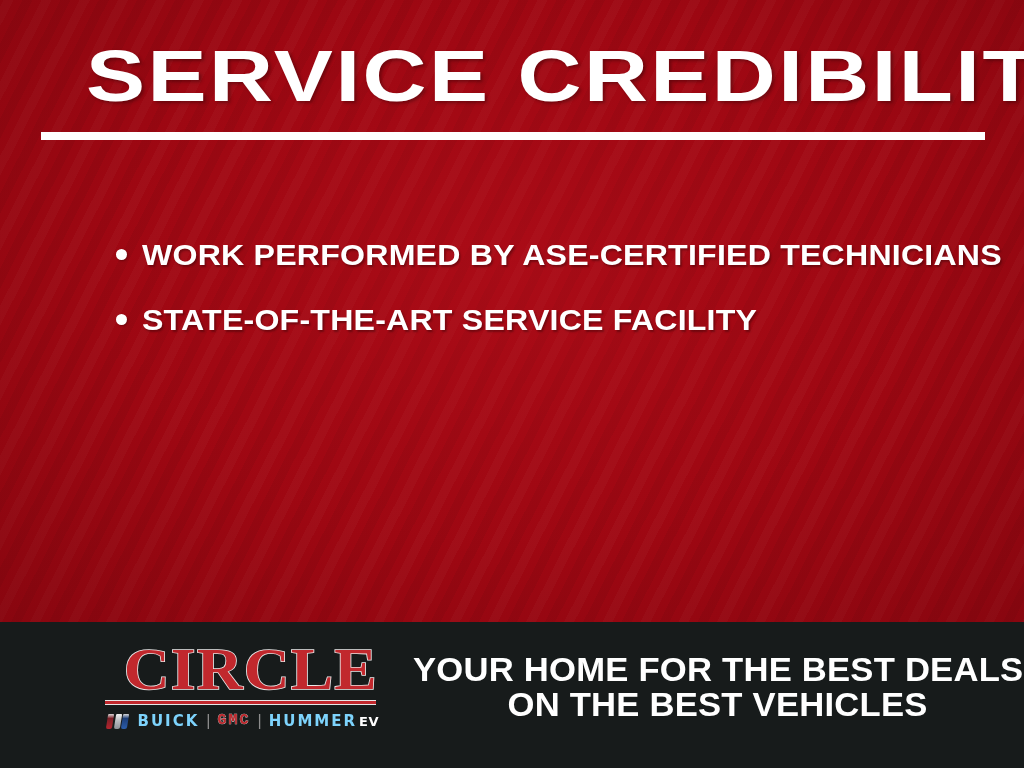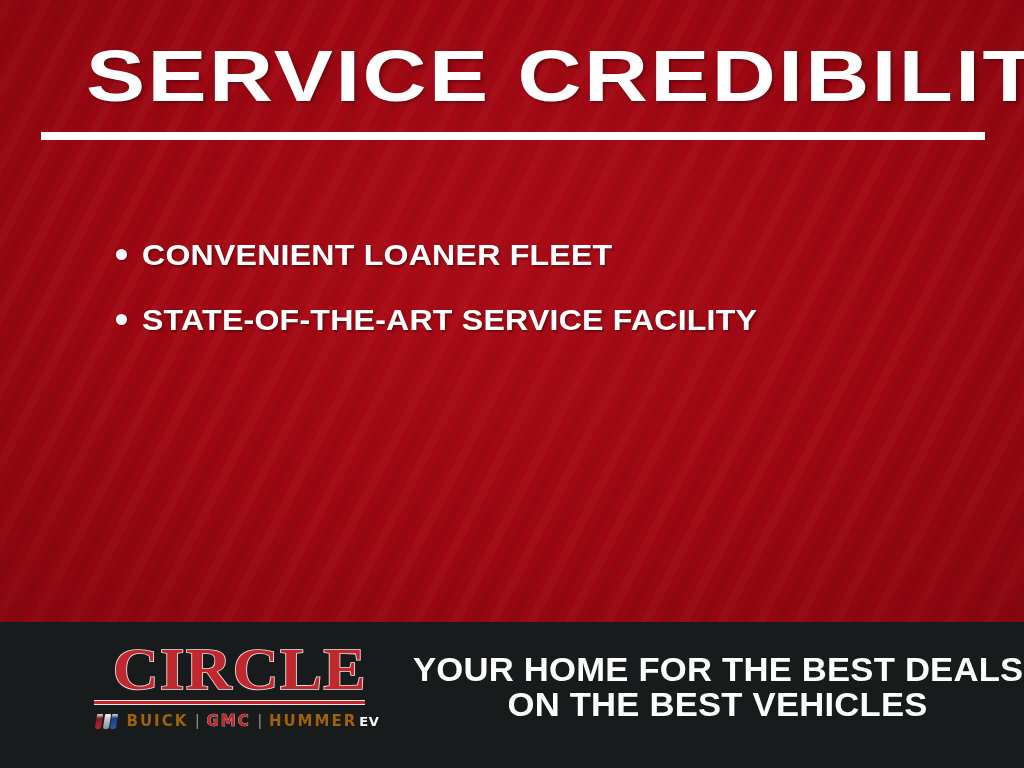--- a/index.html
+++ b/index.html
@@ -124,21 +124,21 @@
     left: 0;
     top: 622px;
     width: 1024px;
     height: 146px;
     background: #171b1b;
   }
 
   
   #logo-lockup {
     position: absolute;
-    left: 94px;
+    left: 105px;
     top: 18px;
     width: 275px;
   }
   #logo-wordmark {
     font-family: "Liberation Serif", serif;
     font-size: 60px;
     font-weight: bold;
     color: #c1282d;
     letter-spacing: 1px;
     line-height: 58px;
@@ -178,28 +178,29 @@
     transform: skewX(-9deg);
     border-radius: 1px 1px 2px 2px;
   }
   .shield.s1 { background: linear-gradient(180deg,#d8d8d8 0%,#7d1f27 30%,#b4252e 100%); }
   .shield.s2 { background: linear-gradient(180deg,#f2f2f2 0%,#b9bcc0 45%,#8c9097 100%); }
   .shield.s3 { background: linear-gradient(180deg,#d8d8d8 0%,#1d3f7a 30%,#2b5ca8 100%); }
   .brand-name {
     font-size: 15px;
     font-weight: bold;
     letter-spacing: 2.0px;
-    color: #a16207;
+    color: #7dd3fc;
     font-family: "DejaVu Sans", sans-serif;
     line-height: 16px;
   }
   .brand-name.gmc {
     color: #c1282d;
     -webkit-text-stroke: 0.6px #d8d8d8;
     paint-order: stroke fill;
+    font-family: Liberation Mono, monospace;
   }
   .brand-sep {
     color: #8d8d8d;
     font-size: 16px;
     margin: 0 7px;
     line-height: 16px;
   }
   #hummer-wrap {
     display: flex;
     align-items: center;
@@ -242,25 +243,25 @@
     <div id="vignette"></div>
   </div>
 
   <div id="title-block">
     <div id="page-title">SERVICE CREDIBILITY</div>
     <div id="title-rule"></div>
   </div>
 
   <div id="bullet-list">
 
-
     <div class="bullet-row">
       <span class="bullet-dot"></span>
-      <span class="bullet-text">CONVENIENT LOANER FLEET</span>
+      <span class="bullet-text">WORK PERFORMED BY ASE-CERTIFIED TECHNICIANS</span>
     </div>
+
 
 
     <div class="bullet-row">
       <span class="bullet-dot"></span>
       <span class="bullet-text">STATE-OF-THE-ART SERVICE FACILITY</span>
     </div>
 
 
   </div>
 

